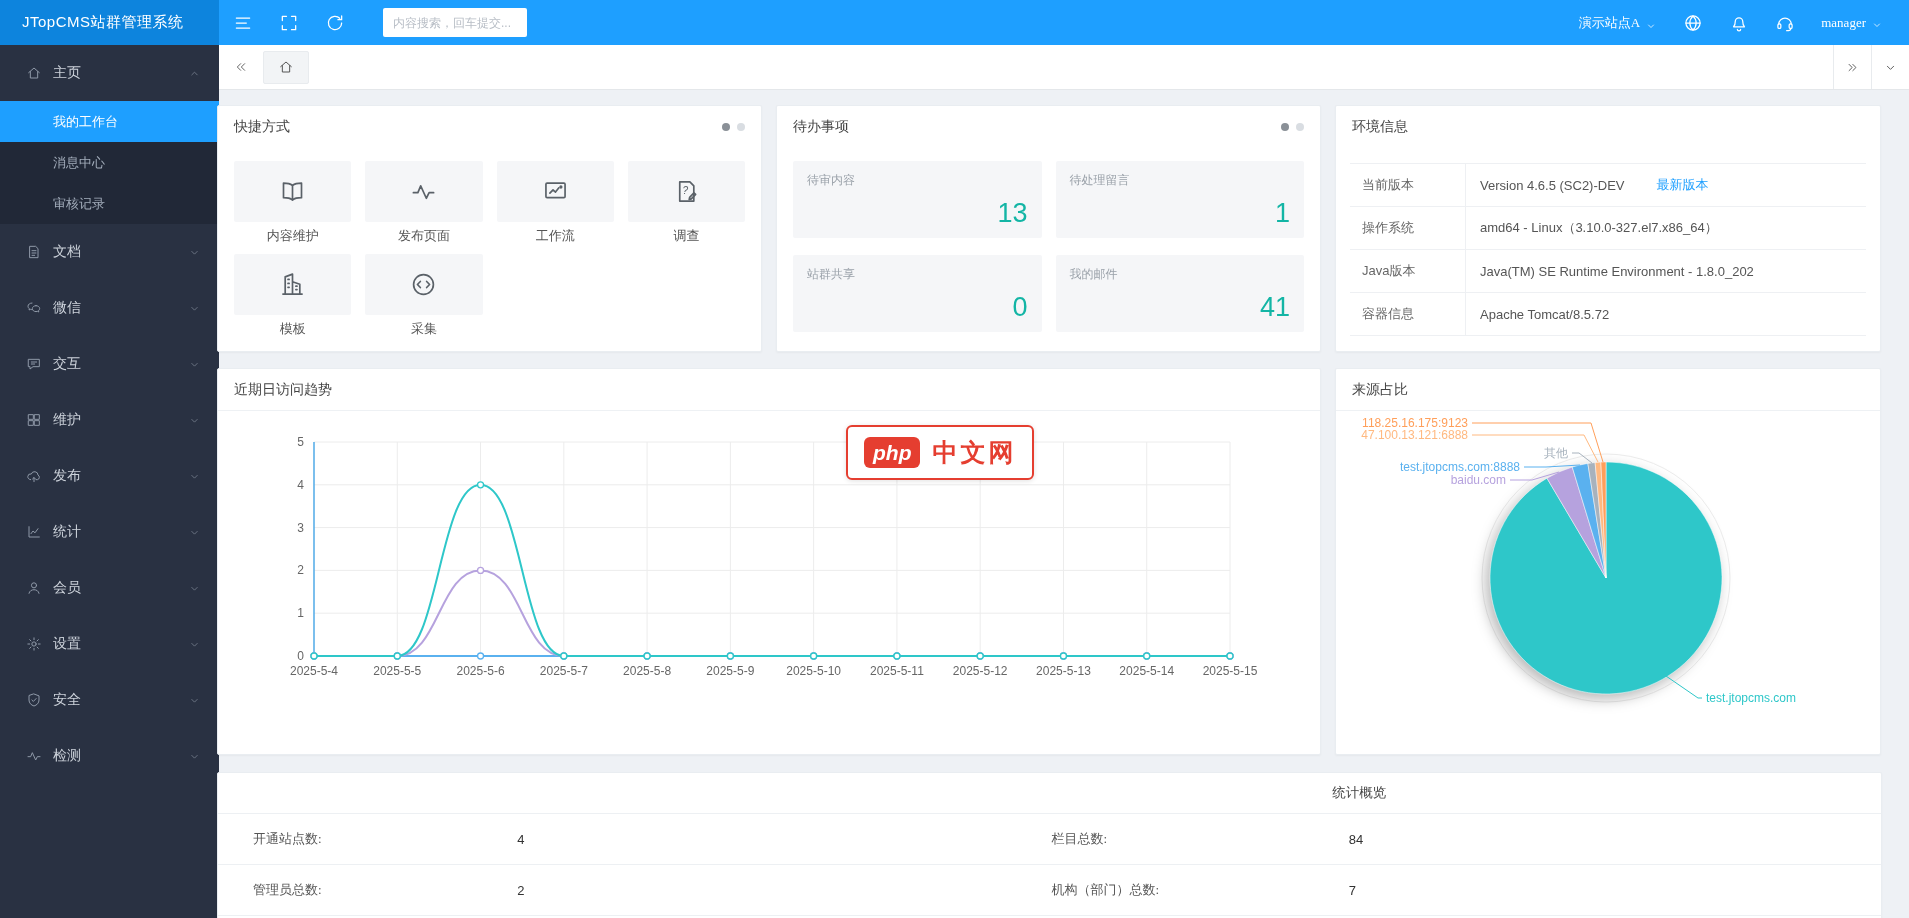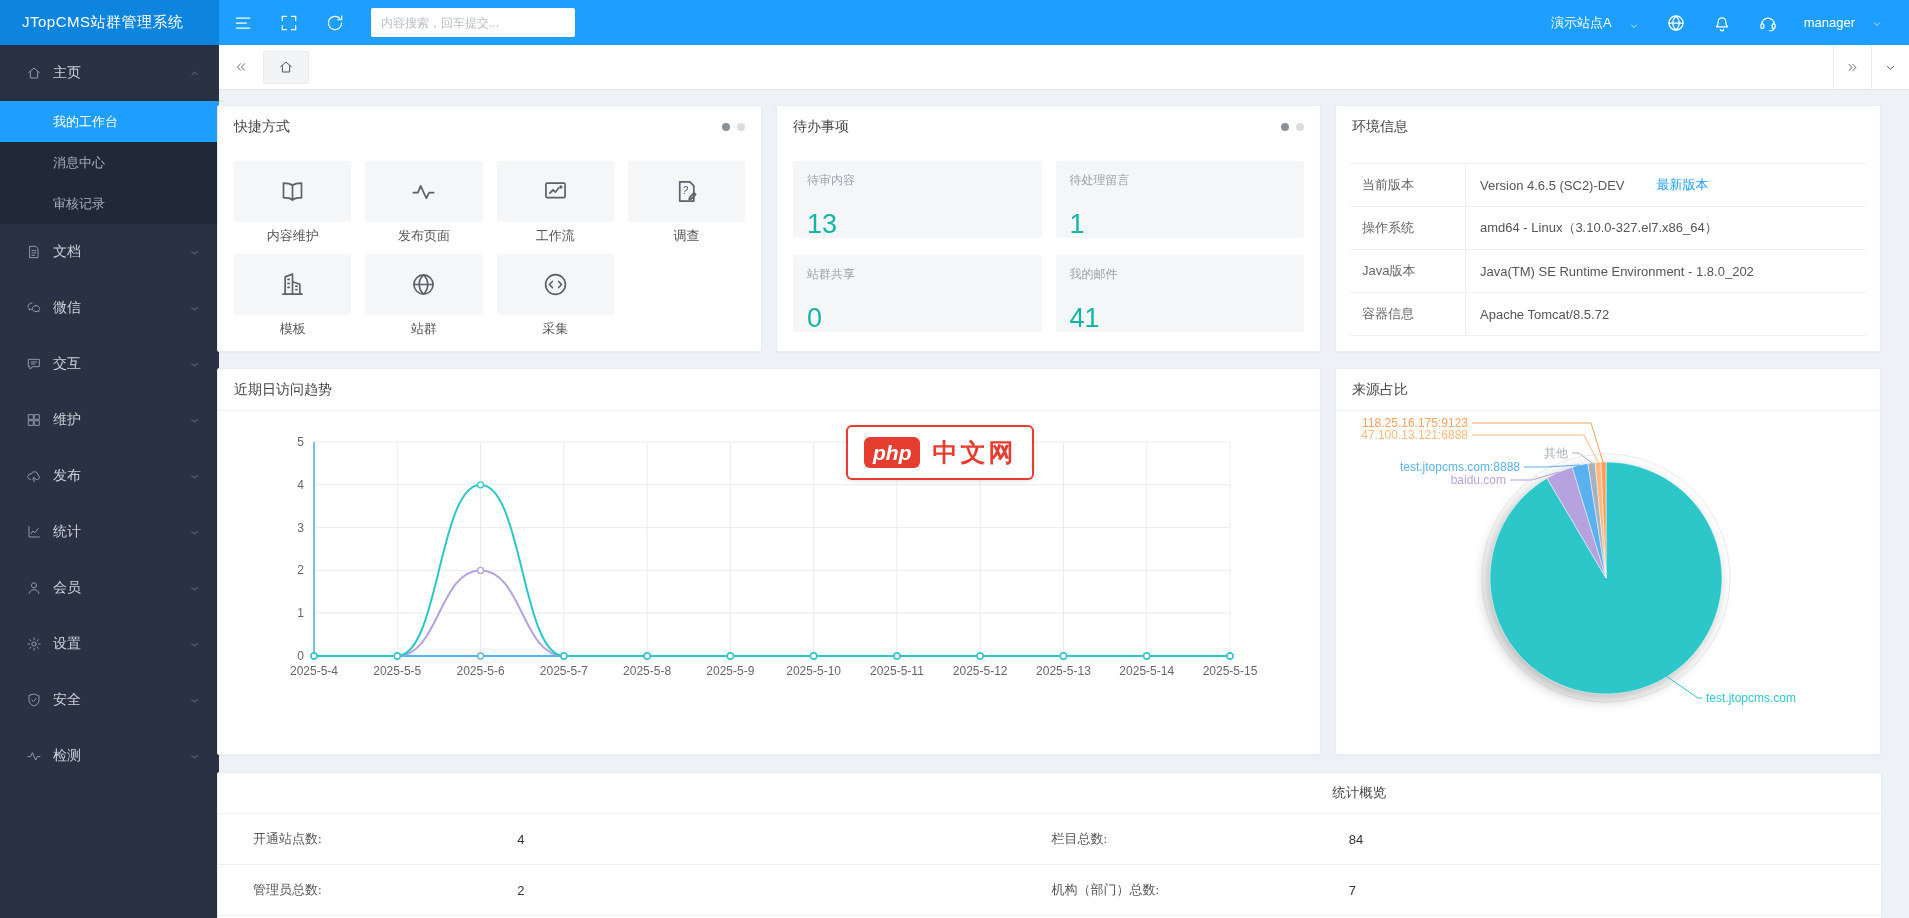--- a/index.html
+++ b/index.html
@@ -11,24 +11,24 @@
   html,body{width:1909px;height:918px;overflow:hidden;}
   body{font-family:"Liberation Sans","DejaVu Sans",sans-serif;background:#eef1f5;color:#333;font-size:13px;}
   .icn{display:inline-flex;align-items:center;justify-content:center;}
   .icn svg{width:100%;height:100%;fill:none;stroke:currentColor;stroke-width:1.5;stroke-linecap:round;stroke-linejoin:round;}
 
   
   .topbar{position:absolute;left:0;top:0;width:1909px;height:45px;background:var(--accent);display:flex;align-items:center;z-index:20;}
   .logo{width:219px;height:45px;background:#0d84dd;color:#fff;font-size:15px;display:flex;align-items:center;padding-left:22px;letter-spacing:.5px;flex:0 0 auto;}
   .tb-icons{display:flex;align-items:center;margin-left:14px;gap:26px;color:#fff;}
   .tb-btn{width:20px;height:20px;color:#fff;cursor:pointer;position:relative;}
-  .search{margin-left:26px;width:204px;height:29px;border:none;border-radius:2px;background:#fff;padding:0 10px;font-size:12px;color:#555;outline:none;}
+  .search{margin-left:38px;width:144px;height:29px;border:none;border-radius:2px;background:#fff;padding:0 10px;font-size:12px;color:#555;outline:none;}
   .search::placeholder{color:#b8bec6;}
   .tb-right{margin-left:auto;display:flex;align-items:center;gap:26px;padding-right:26px;color:#fff;font-size:13px;}
-  .tb-sel{display:inline-flex;align-items:flex-end;gap:16px;cursor:pointer;}
+  .tb-sel{display:inline-flex;align-items:flex-end;gap:5px;cursor:pointer;font-family:Liberation Serif, serif;}
   .caret{width:12px;height:12px;}
 
   
   .tabbar{position:absolute;left:219px;top:45px;width:1690px;height:45px;background:#fff;border-bottom:1px solid #e4e7ea;display:flex;align-items:center;z-index:10;}
   .tab-scroll{width:44px;height:44px;display:flex;align-items:center;justify-content:center;color:#666;cursor:pointer;}
   .tab-scroll .icn{width:16px;height:16px;}
   .tab-home{width:46px;height:33px;background:#f2f4f6;border:1px solid #e8ebee;border-radius:2px;display:flex;align-items:center;justify-content:center;color:#555;cursor:pointer;}
   .tab-home .icn{width:16px;height:16px;}
   .tab-right{margin-left:auto;display:flex;height:100%;}
   .tab-rbtn{width:38px;height:100%;border-left:1px solid #e8ebee;display:flex;align-items:center;justify-content:center;color:#555;cursor:pointer;}
@@ -62,21 +62,21 @@
   .sc-grid{display:grid;grid-template-columns:repeat(4,1fr);column-gap:14px;row-gap:10px;padding:13px 16px 0 16px;}
   .sc-item{text-align:center;cursor:pointer;}
   .sc-box{height:61px;background:#f5f6f8;border-radius:2px;display:flex;align-items:center;justify-content:center;color:#5a6168;}
   .sc-box .icn{width:27px;height:27px;}
   .sc-lbl{margin-top:5px;font-size:13px;color:#555;line-height:17px;}
 
   
   .todo-grid{display:grid;grid-template-columns:1fr 1fr;gap:17px 14px;padding:13px 16px 0 16px;}
   .todo-box{height:77px;background:#f5f6f8;border-radius:2px;padding:11px 14px;cursor:pointer;}
   .todo-lbl{font-size:12px;color:#9aa1a9;}
-  .todo-val{font-size:27px;margin-top:20px;color:var(--todo);}
+  .todo-val{font-size:27px;margin-top:9px;color:var(--todo);text-align:right;}
 
   
   .env-table{margin:15px 14px 0 14px;border-top:1px solid #eef0f3;}
   .env-row{display:flex;height:43px;align-items:center;border-bottom:1px solid #eef0f3;}
   .env-label{width:116px;padding-left:12px;color:#666;flex:0 0 auto;align-self:stretch;display:flex;align-items:center;border-right:1px solid #eef0f3;}
   .env-value{padding-left:14px;color:#555;display:flex;align-items:center;gap:32px;}
   .env-link{color:var(--accent);cursor:pointer;}
 
   
   .r2{margin-top:16px;}
@@ -431,31 +431,20 @@
         <div class="sc-item">
           <div class="sc-box">
               <i class="icn">
                 <svg viewBox="0 0 24 24">
                   <path d="M3.5 20.5h17M5.5 20.5V5.2L12 2.8v17.7M12 20.5V9.5l6.5 2.3v8.7"></path>
                   <path d="M8 7.5h1M8 11h1M8 14.5h1M15 13.5h1M15 16.5h1"></path>
                 </svg>
               </i>
             </div>
           <div class="sc-lbl">模板</div>
-        </div>
-        <div class="sc-item">
-          <div class="sc-box">
-              <i class="icn">
-                <svg viewBox="0 0 24 24">
-                  <circle cx="12" cy="12" r="8.5"></circle>
-                  <path d="M3.5 12h17M12 3.5c2.5 2.3 3.8 5.3 3.8 8.5s-1.3 6.2-3.8 8.5c-2.5-2.3-3.8-5.3-3.8-8.5s1.3-6.2 3.8-8.5z"></path>
-                </svg>
-              </i>
-            </div>
-          <div class="sc-lbl">站群</div>
         </div>
         <div class="sc-item">
           <div class="sc-box">
               <i class="icn">
                 <svg viewBox="0 0 24 24">
                   <circle cx="12" cy="12" r="8.8"></circle>
                   <path d="M9.2 9.3L6.6 12l2.6 2.7M14.8 9.3l2.6 2.7-2.6 2.7"></path>
                 </svg>
               </i>
             </div>

